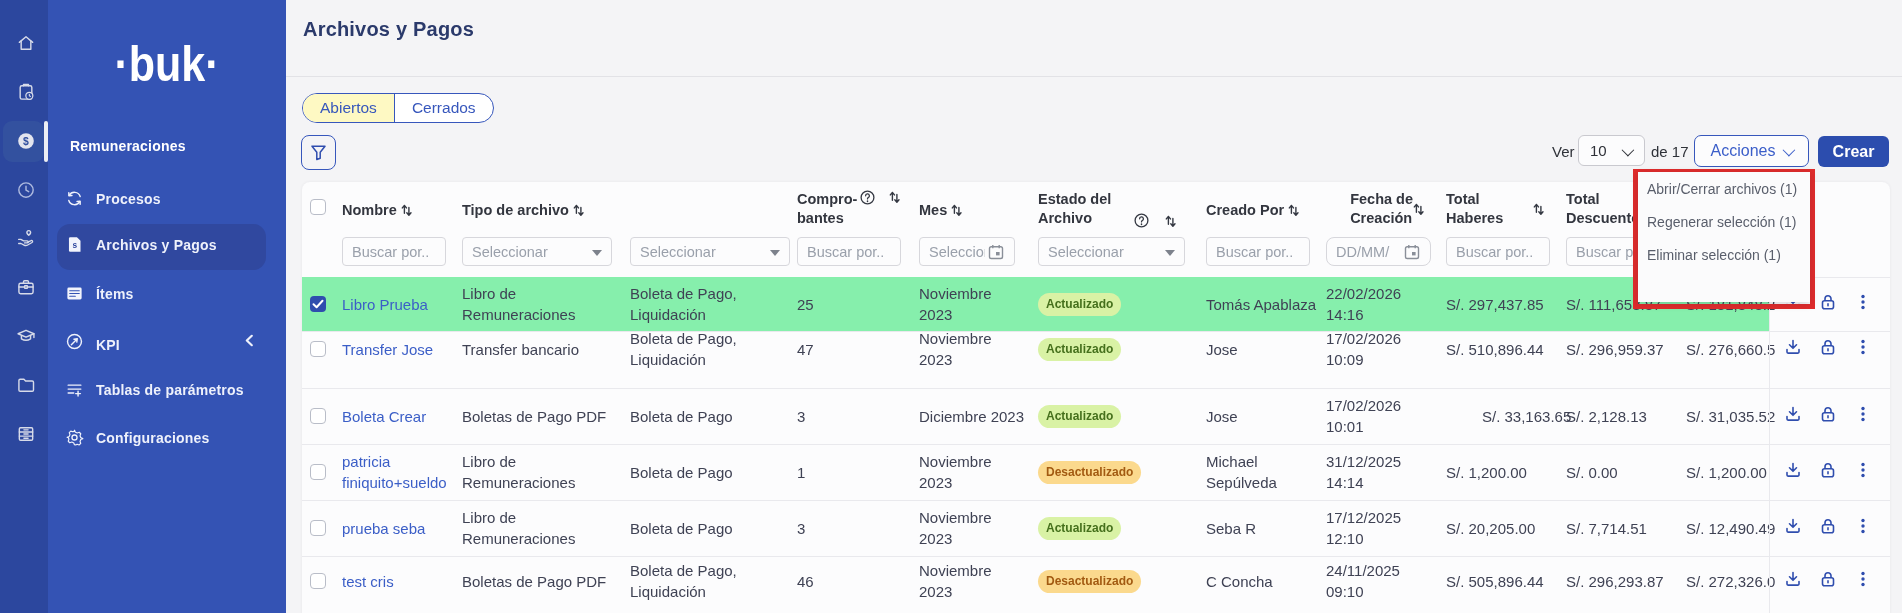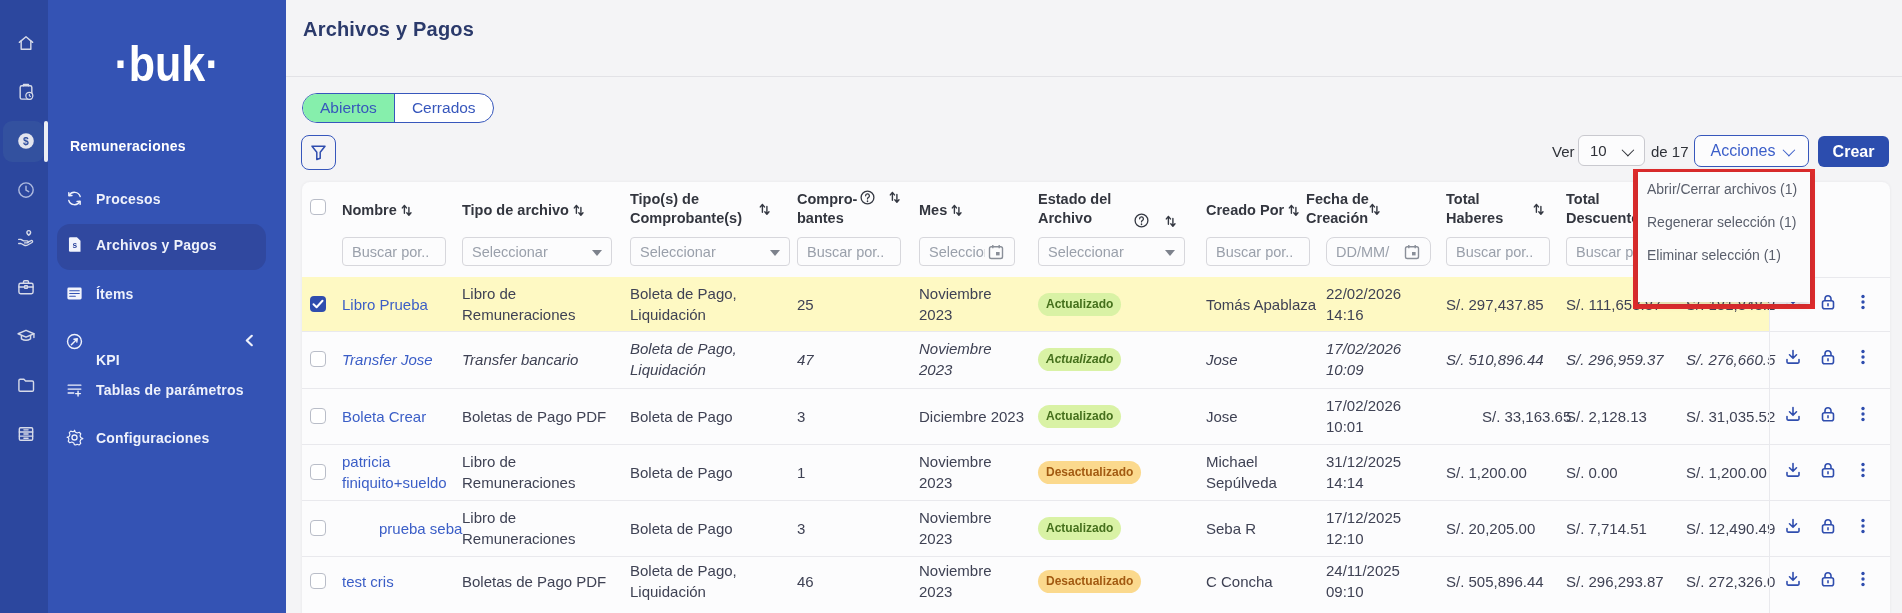--- a/index.html
+++ b/index.html
@@ -18,21 +18,21 @@
   .mtitle { left:22px; top:138px; color:#fff; font-size:14px; font-weight:700; letter-spacing:.2px; }
   .mpill { left:9px; top:224px; width:209px; height:46px; background:#30489f; border-radius:13px; }
   .mitem { color:#eef1fb; font-size:14px; font-weight:700; white-space:nowrap; letter-spacing:.2px; }
   .mic { left:17px; width:19px; height:19px; }
 
   
   #title { left:303px; top:18px; font-size:20px; font-weight:700; color:#2b3a6b; letter-spacing:.2px; }
   #topline { left:286px; top:76px; width:1616px; height:1px; background:#e2e2e6; }
   .tabs { left:302px; top:93px; height:30px; border:1px solid #3757bc; border-radius:16px; display:flex; overflow:hidden; background:#fff; }
   .tab { font-size:15.5px; color:#3757bc; padding:0 17px; display:flex; align-items:center; }
-  .tab.on { background:#86efac; border-right:1px solid #3757bc; }
+  .tab.on { background:#fef9c3; border-right:1px solid #3757bc; }
   #fbtn { left:301px; top:135px; width:35px; height:35px; border:1px solid #3757bc; border-radius:8px; background:#f4f4f6; display:flex; align-items:center; justify-content:center; }
   #ver { left:1552px; top:143px; font-size:15px; color:#2e3138; }
   #vsel { left:1578px; top:135px; width:67px; height:31px; border:1px solid #c9c9cf; border-radius:6px; background:#fcfcfd; font-size:15px; color:#2e3138; display:flex; align-items:center; padding-left:11px; }
   #de17 { left:1651px; top:143px; font-size:15px; color:#2e3138; }
   #acciones { left:1694px; top:135px; width:115px; height:32px; border:1.5px solid #3757bc; border-radius:7px; background:#fcfcfd; color:#3b5ec9; font-size:16px; display:flex; align-items:center; justify-content:center; gap:8px; }
   #crear { left:1818px; top:136px; width:71px; height:31px; background:#2c4dae; border-radius:6px; color:#fff; font-size:16px; font-weight:700; display:flex; align-items:center; justify-content:center; }
   .chev { width:9px; height:9px; border-right:1.8px solid currentColor; border-bottom:1.8px solid currentColor; transform:rotate(45deg) translateY(-2px); }
   .tri { width:0; height:0; border-left:5px solid transparent; border-right:5px solid transparent; border-top:6px solid #7d828c; }
 
   
@@ -123,21 +123,21 @@
   <div class="mitem abs" style="left:48px; top:237px;">Archivos y Pagos</div>
   <svg class="mic abs" style="top:284px" viewBox="0 0 24 24">
       <rect x="3" y="4.5" width="18" height="15" rx="1.8" fill="#f2f4fc"></rect>
       <path d="M6 8.5 h12 M6 12 h12 M6 15.5 h7" stroke="#3453b4" stroke-width="1.5" stroke-linecap="round"></path>
     </svg>
   <div class="mitem abs" style="left:48px; top:286px;">Ítems</div>
   <svg class="mic abs" style="top:332px" viewBox="0 0 24 24" fill="none" stroke="#eef1fb" stroke-width="1.8" stroke-linecap="round" stroke-linejoin="round">
       <circle cx="12" cy="12" r="8.8"></circle>
       <path d="M8 16 L15.5 8.5 M15.5 8.5 l-4.2.6 M15.5 8.5 l-.6 4.2"></path>
     </svg>
-  <div class="mitem abs" style="left:48px; top:352px;">KPI</div>
+  <div class="mitem abs" style="left:48px; top:337px;">KPI</div>
   <svg class="abs" style="left:195px; top:334px; width:13px; height:13px;" viewBox="0 0 13 13" fill="none" stroke="#eef1fb" stroke-width="2.2" stroke-linecap="round" stroke-linejoin="round">
       <path d="M8.8 1.8 L3.8 6.5 L8.8 11.2"></path>
     </svg>
   <svg class="mic abs" style="top:380px" viewBox="0 0 24 24" fill="none" stroke="#eef1fb" stroke-width="1.8" stroke-linecap="round">
       <path d="M4 6.5 h16 M4 11.5 h16 M4 16.5 h7"></path>
       <path d="M16.5 14.2 v6 M13.5 17.2 h6"></path>
     </svg>
   <div class="mitem abs" style="left:48px; top:382px;">Tablas de parámetros</div>
   <svg class="mic abs" style="top:428px" viewBox="0 0 24 24" fill="none" stroke="#eef1fb" stroke-width="1.7" stroke-linecap="round" stroke-linejoin="round">
       <circle cx="12" cy="12" r="3.2"></circle>
@@ -165,26 +165,20 @@
 
 <div id="card" class="abs">
 
   <div class="cb" style="top:17px; transform:none; left:8px;"></div>
   <div class="th" style="left:40px; top:19px;">Nombre <svg class="sort" width="13" height="14" viewBox="0 0 13 14" style="vertical-align:-2px">
         <use href="#srt"></use>
       </svg></div>
   <div class="th" style="left:160px; top:19px;">Tipo de archivo <svg width="13" height="14" viewBox="0 0 13 14" style="vertical-align:-2px">
         <use href="#srt"></use>
       </svg></div>
-  <div class="th" style="left:328px; top:8px; width:142px; display:flex; align-items:center; justify-content:space-between;">
-      <span>Tipo(s) de<br>Comprobante(s)</span>
-      <svg width="13" height="14" viewBox="0 0 13 14">
-        <use href="#srt"></use>
-      </svg>
-    </div>
   <div class="th" style="left:495px; top:8px; width:105px; display:flex; align-items:flex-start;">
       <span>Compro-<br>bantes</span>
       <span style="flex:1"></span>
       <svg width="15" height="15" viewBox="0 0 15 15">
         <use href="#hlp"></use>
       </svg>
       <span style="width:14px"></span>
       <svg width="13" height="14" viewBox="0 0 13 14">
         <use href="#srt"></use>
       </svg>
@@ -199,21 +193,21 @@
         <use href="#hlp"></use>
       </svg>
       <span style="width:16px"></span>
       <svg width="13" height="14" viewBox="0 0 13 14">
         <use href="#srt"></use>
       </svg>
     </div>
   <div class="th" style="left:904px; top:19px;">Creado Por <svg width="13" height="14" viewBox="0 0 13 14" style="vertical-align:-2px">
         <use href="#srt"></use>
       </svg></div>
-  <div class="th" style="left:992px; top:8px; width:100px; display:flex; align-items:center; justify-content:center;">
+  <div class="th" style="left:1024px; top:8px; width:100px; display:flex; align-items:center; justify-content:flex-end;">
       <span>Fecha de<br>Creación</span>
       <svg width="13" height="14" viewBox="0 0 13 14">
         <use href="#srt"></use>
       </svg>
     </div>
   <div class="th" style="left:1144px; top:8px; width:100px; display:flex; align-items:center; justify-content:space-between;">
       <span>Total<br>Haberes</span>
       <svg width="13" height="14" viewBox="0 0 13 14">
         <use href="#srt"></use>
       </svg>
@@ -241,21 +235,21 @@
   <div class="in" style="left:736px; width:147px;">Seleccionar<span class="cv tri" style="top:12px;"></span></div>
   <div class="in" style="left:904px; width:104px;">Buscar por..</div>
   <div class="in" style="left:1024px; width:105px;border-radius:8px;">DD/MM/<span class="cv" style="top:5px; background:#fcfcfd; padding-left:2px;"><svg width="18" height="18" viewBox="0 0 18 18">
           <use href="#cal"></use>
         </svg></span></div>
   <div class="in" style="left:1144px; width:104px;">Buscar por..</div>
   <div class="in" style="left:1264px; width:104px;">Buscar por..</div>
   <div class="in" style="left:1384px; width:104px;">Buscar por..</div>
   <div class="hline" style="top:95px;"></div>
 
-  <div class="row" style="top:95px; height:54px; background:#fef9c3;">
+  <div class="row" style="top:95px; height:54px; background:#86efac;">
     <div class="cb cbon"><svg width="16" height="16" viewBox="0 0 16 16">
           <path d="M3.5 8.2 L6.6 11.2 L12.5 4.8" fill="none" stroke="#fff" stroke-width="2" stroke-linecap="round" stroke-linejoin="round"></path>
         </svg></div>
     <div class="c lnk" style="left:40px;">Libro Prueba</div>
     <div class="c" style="left:160px;">Libro de<br>Remuneraciones</div>
     <div class="c" style="left:328px;">Boleta de Pago,<br>Liquidación</div>
     <div class="c" style="left:495px;">25</div>
     <div class="c" style="left:617px;">Noviembre<br>2023</div>
     <div class="c" style="left:736px;"><span class="badge bg">Actualizado</span></div>
     <div class="c" style="left:904px;">Tomás Apablaza</div>
@@ -267,21 +261,21 @@
           <use href="#dl"></use>
         </svg></span>
     <span class="ricon" style="left:1526px;"><svg width="19" height="19" viewBox="0 0 19 19">
           <use href="#lk"></use>
         </svg></span>
     <span class="ricon" style="left:1561px;"><svg width="19" height="19" viewBox="0 0 19 19">
           <use href="#kb"></use>
         </svg></span>
   </div>
   <div class="hline" style="top:149px;"></div>
-  <div class="row" style="top:148px; height:57px;font-style:italic;">
+  <div class="row" style="top:138px; height:57px;">
     <div class="cb"></div>
     <div class="c lnk" style="left:40px;">Transfer Jose</div>
     <div class="c" style="left:160px;">Transfer bancario</div>
     <div class="c" style="left:328px;">Boleta de Pago,<br>Liquidación</div>
     <div class="c" style="left:495px;">47</div>
     <div class="c" style="left:617px;">Noviembre<br>2023</div>
     <div class="c" style="left:736px;"><span class="badge bg">Actualizado</span></div>
     <div class="c" style="left:904px;">Jose</div>
     <div class="c" style="left:1024px;">17/02/2026<br>10:09</div>
     <div class="c" style="left:1144px;">S/. 510,896.44</div>
@@ -341,21 +335,21 @@
     <span class="ricon" style="left:1526px;"><svg width="19" height="19" viewBox="0 0 19 19">
           <use href="#lk"></use>
         </svg></span>
     <span class="ricon" style="left:1561px;"><svg width="19" height="19" viewBox="0 0 19 19">
           <use href="#kb"></use>
         </svg></span>
   </div>
   <div class="hline" style="top:318px;"></div>
   <div class="row" style="top:318px; height:56px;">
     <div class="cb"></div>
-    <div class="c lnk" style="left:40px;margin-left:37px;">prueba seba</div>
+    <div class="c lnk" style="left:40px;">prueba seba</div>
     <div class="c" style="left:160px;">Libro de<br>Remuneraciones</div>
     <div class="c" style="left:328px;">Boleta de Pago</div>
     <div class="c" style="left:495px;">3</div>
     <div class="c" style="left:617px;">Noviembre<br>2023</div>
     <div class="c" style="left:736px;"><span class="badge bg">Actualizado</span></div>
     <div class="c" style="left:904px;">Seba R</div>
     <div class="c" style="left:1024px;">17/12/2025<br>12:10</div>
     <div class="c" style="left:1144px;">S/. 20,205.00</div>
     <div class="c" style="left:1264px;">S/. 7,714.51</div>
     <div class="c" style="left:1384px;">S/. 12,490.49</div>

